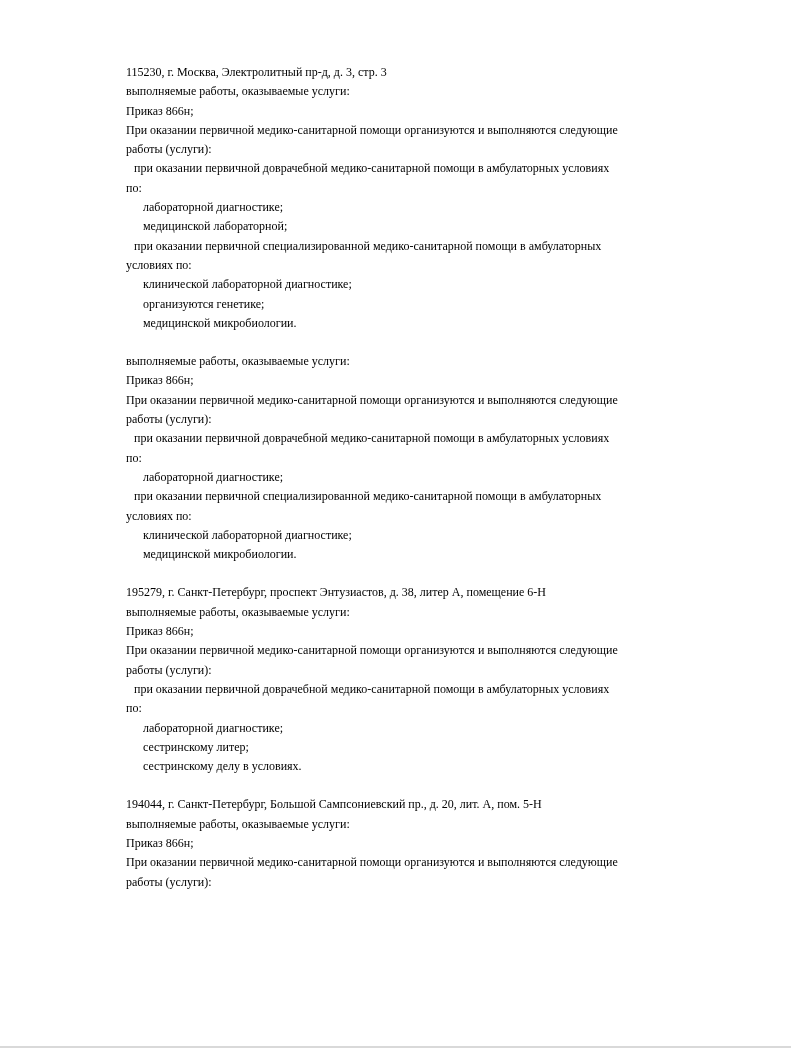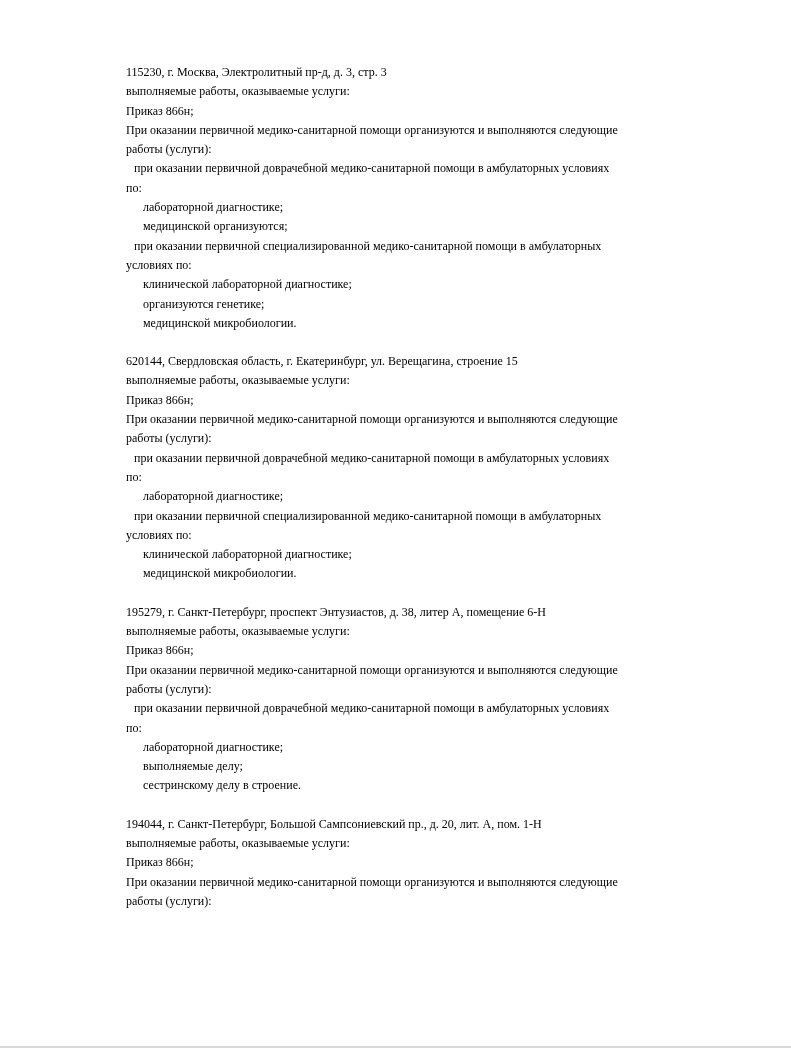--- a/index.html
+++ b/index.html
@@ -45,30 +45,29 @@
 
   <div class="block">
     <div class="ln i0">115230, г. Москва, Электролитный пр-д, д. 3, стр. 3</div>
     <div class="ln i0">выполняемые работы, оказываемые услуги:</div>
     <div class="ln i0">Приказ 866н;</div>
     <div class="ln i0">При оказании первичной медико-санитарной помощи организуются и выполняются следующие</div>
     <div class="ln i0">работы (услуги):</div>
     <div class="ln i1">при оказании первичной доврачебной медико-санитарной помощи в амбулаторных условиях</div>
     <div class="ln i0">по:</div>
     <div class="ln i2">лабораторной диагностике;</div>
-    <div class="ln i2">медицинской организуются;</div>
+    <div class="ln i2">медицинской лабораторной;</div>
     <div class="ln i1">при оказании первичной специализированной медико-санитарной помощи в амбулаторных</div>
     <div class="ln i0">условиях по:</div>
     <div class="ln i2">клинической лабораторной диагностике;</div>
     <div class="ln i2">организуются генетике;</div>
     <div class="ln i2">медицинской микробиологии.</div>
   </div>
 
   <div class="block">
-    <div class="ln i0">620144, Свердловская область, г. Екатеринбург, ул. Верещагина, строение 15</div>
     <div class="ln i0">выполняемые работы, оказываемые услуги:</div>
     <div class="ln i0">Приказ 866н;</div>
     <div class="ln i0">При оказании первичной медико-санитарной помощи организуются и выполняются следующие</div>
     <div class="ln i0">работы (услуги):</div>
     <div class="ln i1">при оказании первичной доврачебной медико-санитарной помощи в амбулаторных условиях</div>
     <div class="ln i0">по:</div>
     <div class="ln i2">лабораторной диагностике;</div>
     <div class="ln i1">при оказании первичной специализированной медико-санитарной помощи в амбулаторных</div>
     <div class="ln i0">условиях по:</div>
     <div class="ln i2">клинической лабораторной диагностике;</div>
@@ -77,26 +76,26 @@
 
   <div class="block">
     <div class="ln i0">195279, г. Санкт-Петербург, проспект Энтузиастов, д. 38, литер А, помещение 6-Н</div>
     <div class="ln i0">выполняемые работы, оказываемые услуги:</div>
     <div class="ln i0">Приказ 866н;</div>
     <div class="ln i0">При оказании первичной медико-санитарной помощи организуются и выполняются следующие</div>
     <div class="ln i0">работы (услуги):</div>
     <div class="ln i1">при оказании первичной доврачебной медико-санитарной помощи в амбулаторных условиях</div>
     <div class="ln i0">по:</div>
     <div class="ln i2">лабораторной диагностике;</div>
-    <div class="ln i2">выполняемые делу;</div>
-    <div class="ln i2">сестринскому делу в строение.</div>
+    <div class="ln i2">сестринскому литер;</div>
+    <div class="ln i2">сестринскому делу в условиях.</div>
   </div>
 
   <div class="block">
-    <div class="ln i0">194044, г. Санкт-Петербург, Большой Сампсониевский пр., д. 20, лит. А, пом. 1-Н</div>
+    <div class="ln i0">194044, г. Санкт-Петербург, Большой Сампсониевский пр., д. 20, лит. А, пом. 5-Н</div>
     <div class="ln i0">выполняемые работы, оказываемые услуги:</div>
     <div class="ln i0">Приказ 866н;</div>
     <div class="ln i0">При оказании первичной медико-санитарной помощи организуются и выполняются следующие</div>
     <div class="ln i0">работы (услуги):</div>
   </div>
 
 </div>
 
 <div class="bottom-divider"></div>
 

